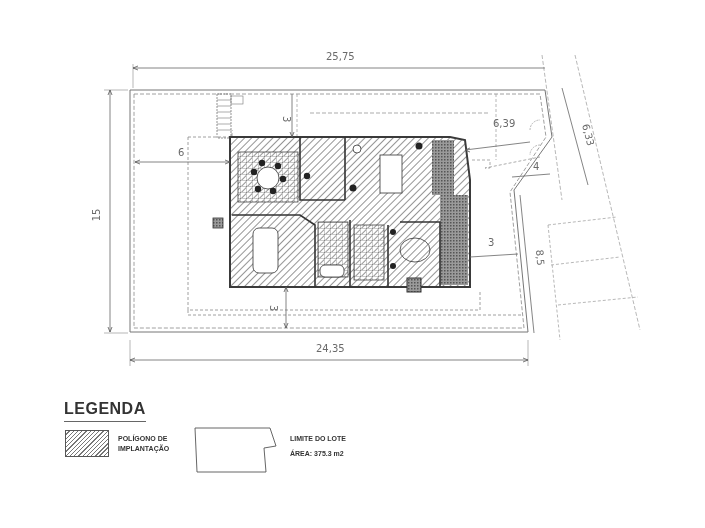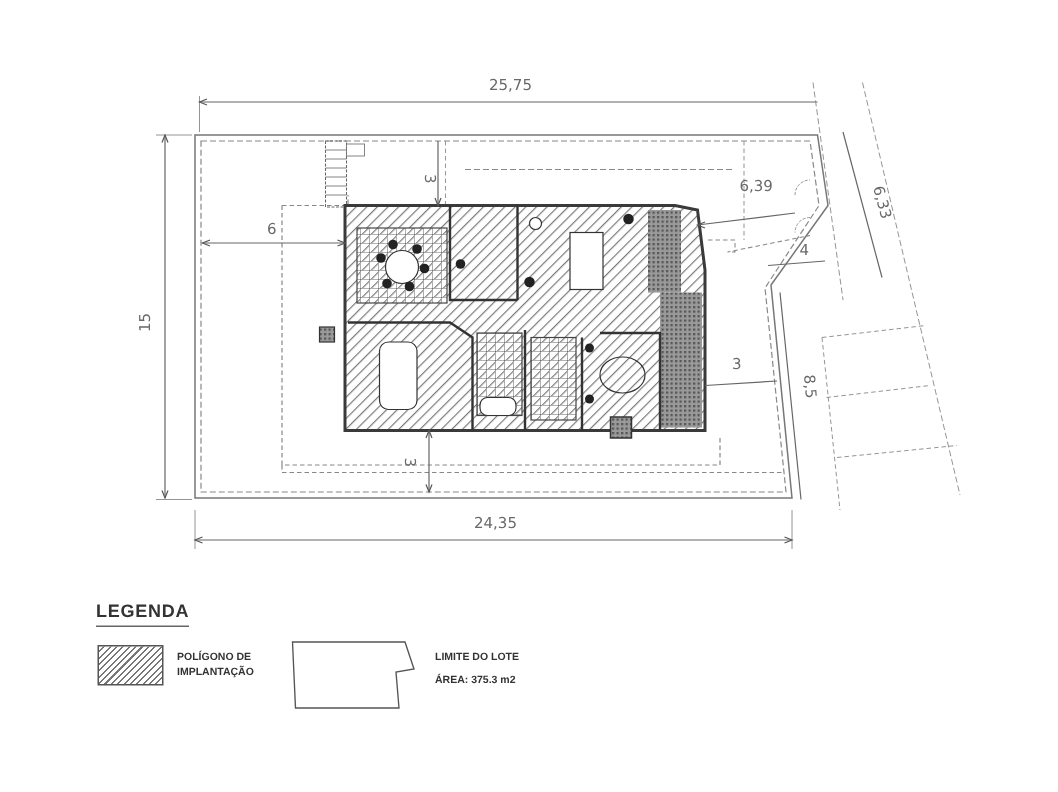--- a/index.html
+++ b/index.html
@@ -1,20 +1,20 @@
 <!DOCTYPE html>
 <html><head>
 <meta charset="utf-8">
 <style>
   html, body { margin:0; padding:0; background:#ffffff; }
   body { width:705px; height:528px; position:relative; overflow:hidden;
          font-family:"Liberation Sans", sans-serif; }
   #plan { position:absolute; left:0; top:0; width:705px; height:528px; }
   .dimtxt { font-family:"DejaVu Sans", sans-serif; font-size:10px; fill:#6a6a6a; }
-  .legend-title { position:absolute; left:64px; top:400px; font-size:12px; font-weight:bold;
+  .legend-title { position:absolute; left:64px; top:400px; font-size:16px; font-weight:bold;
                   color:#333; letter-spacing:0.5px; border-bottom:1px solid #666; padding-bottom:3px; }
   .legend-label { position:absolute; font-size:7px; font-weight:bold; color:#333; line-height:10px; }
   .legend-swatch { position:absolute; left:65px; top:430px; width:42px; height:25px;
                    border:1px solid #555;
                    background: repeating-linear-gradient(135deg, #fff 0 2px, #777 2px 3px); }
 </style>
 </head>
 <body>
 
 <svg id="plan" viewBox="0 0 705 528" xmlns="http://www.w3.org/2000/svg">

